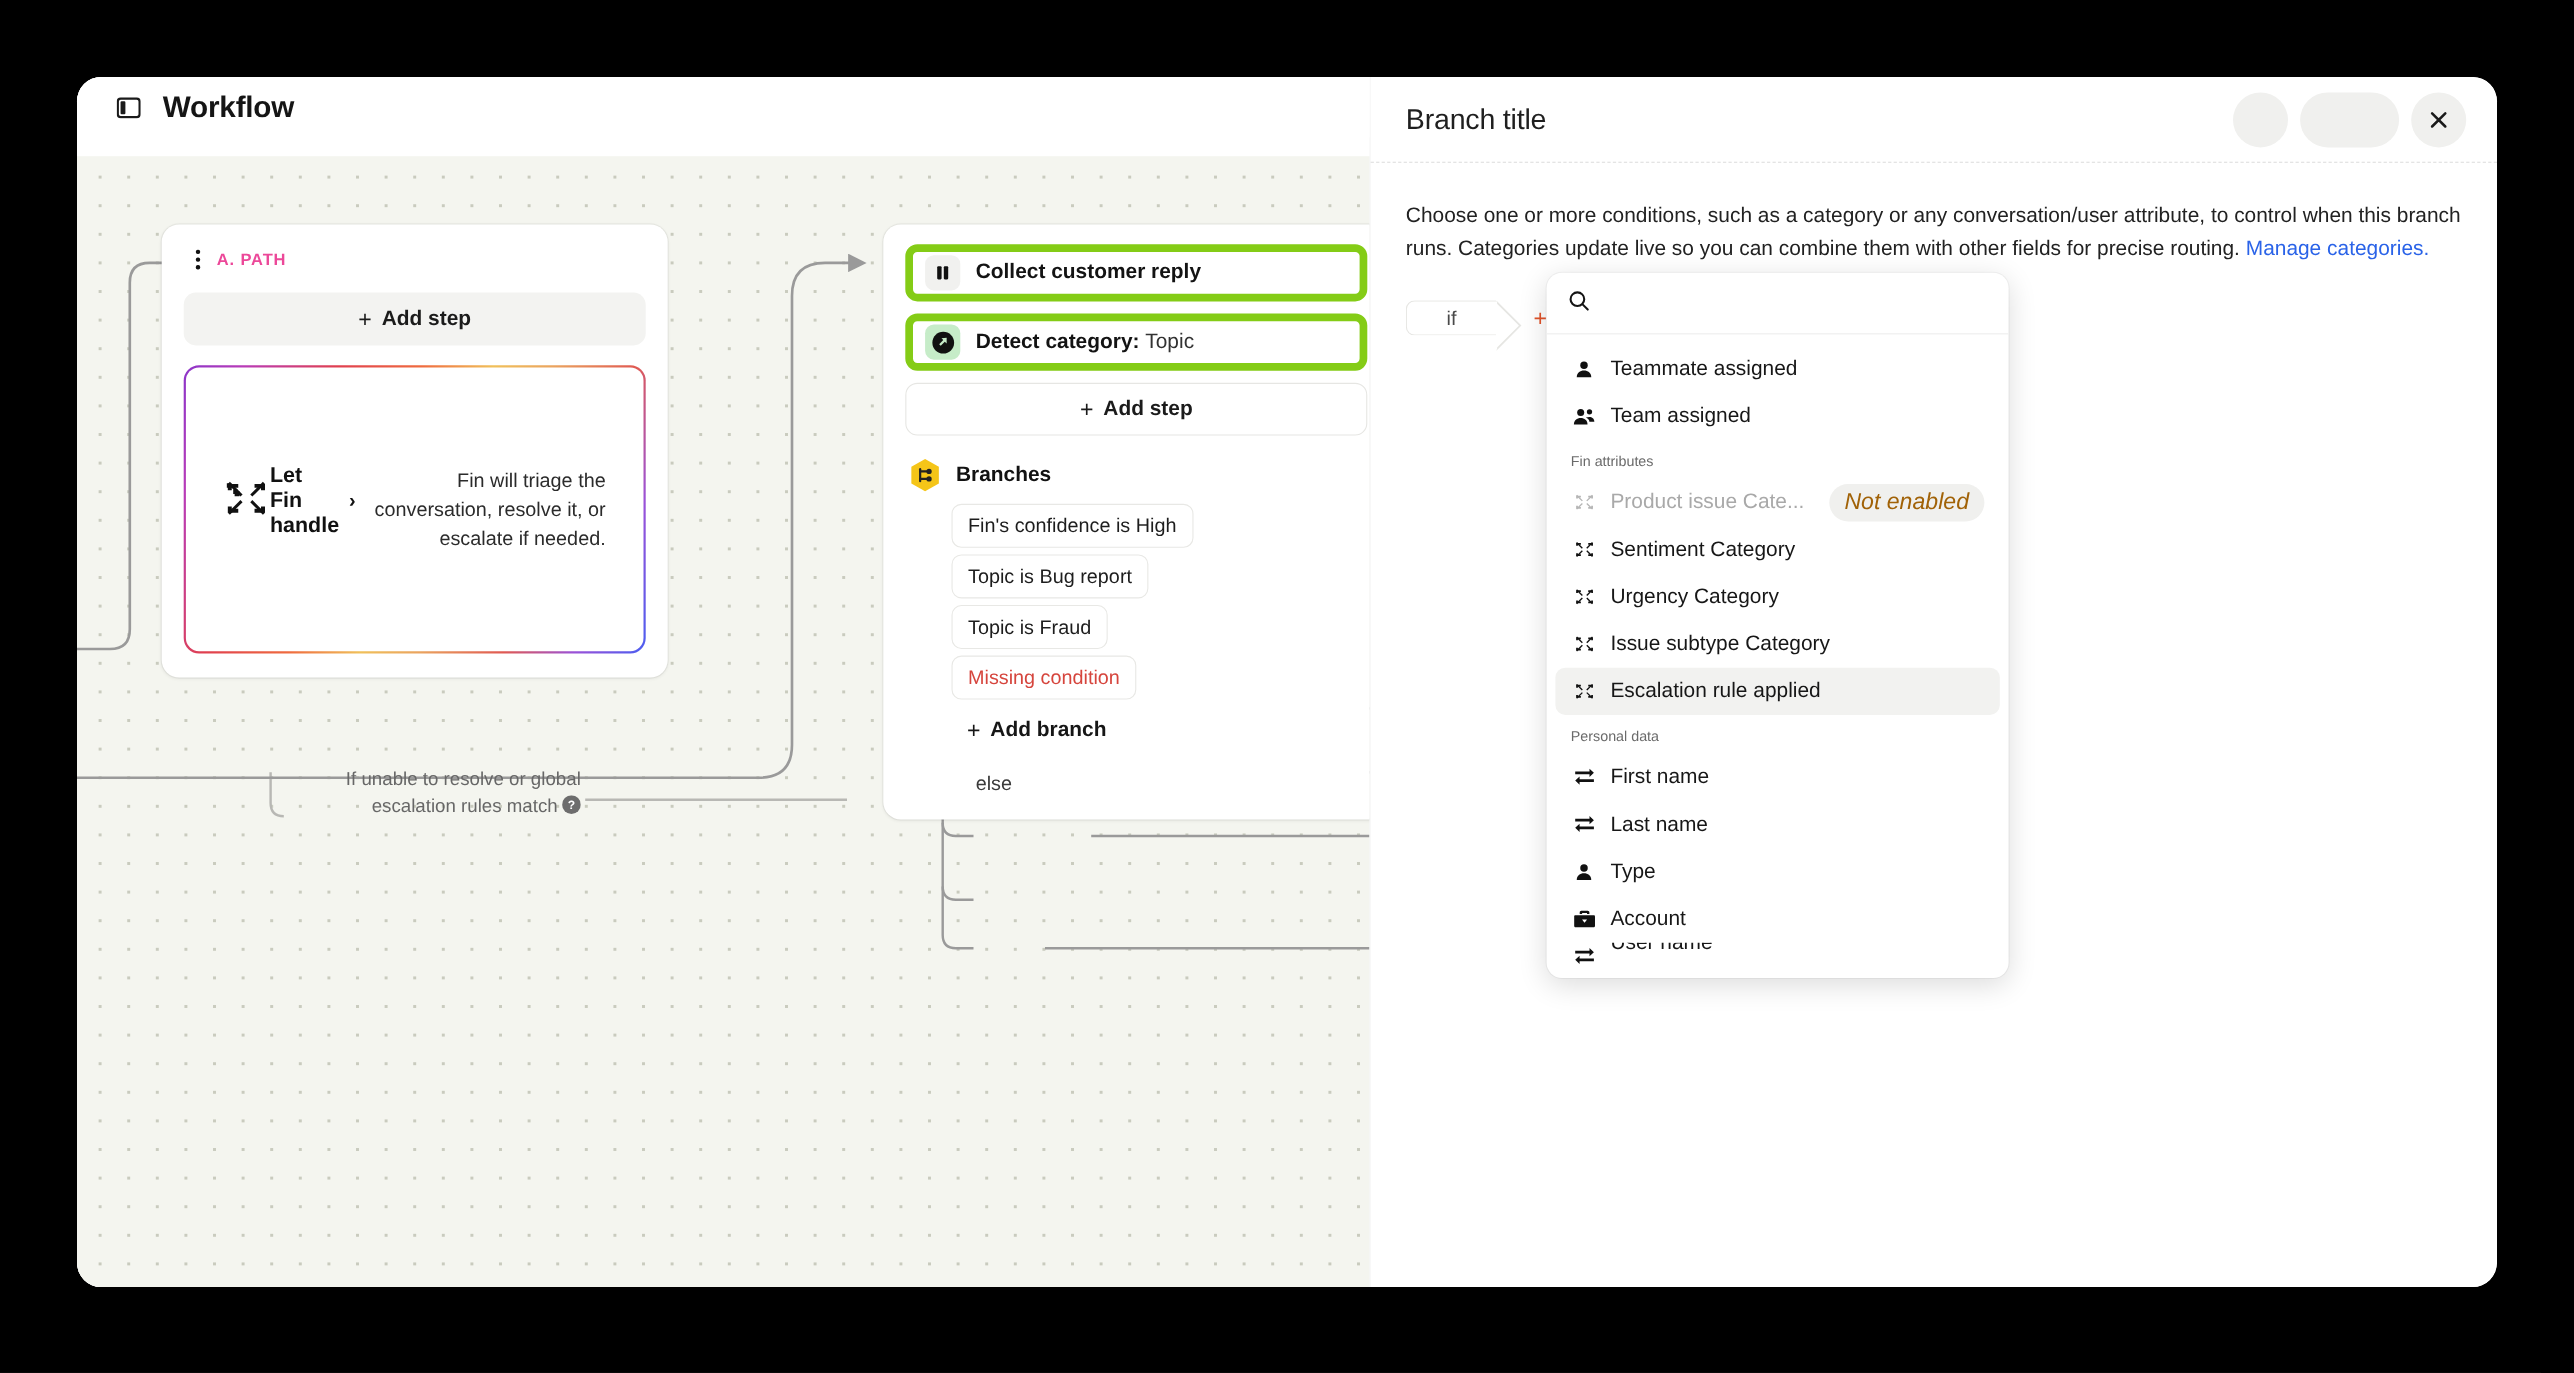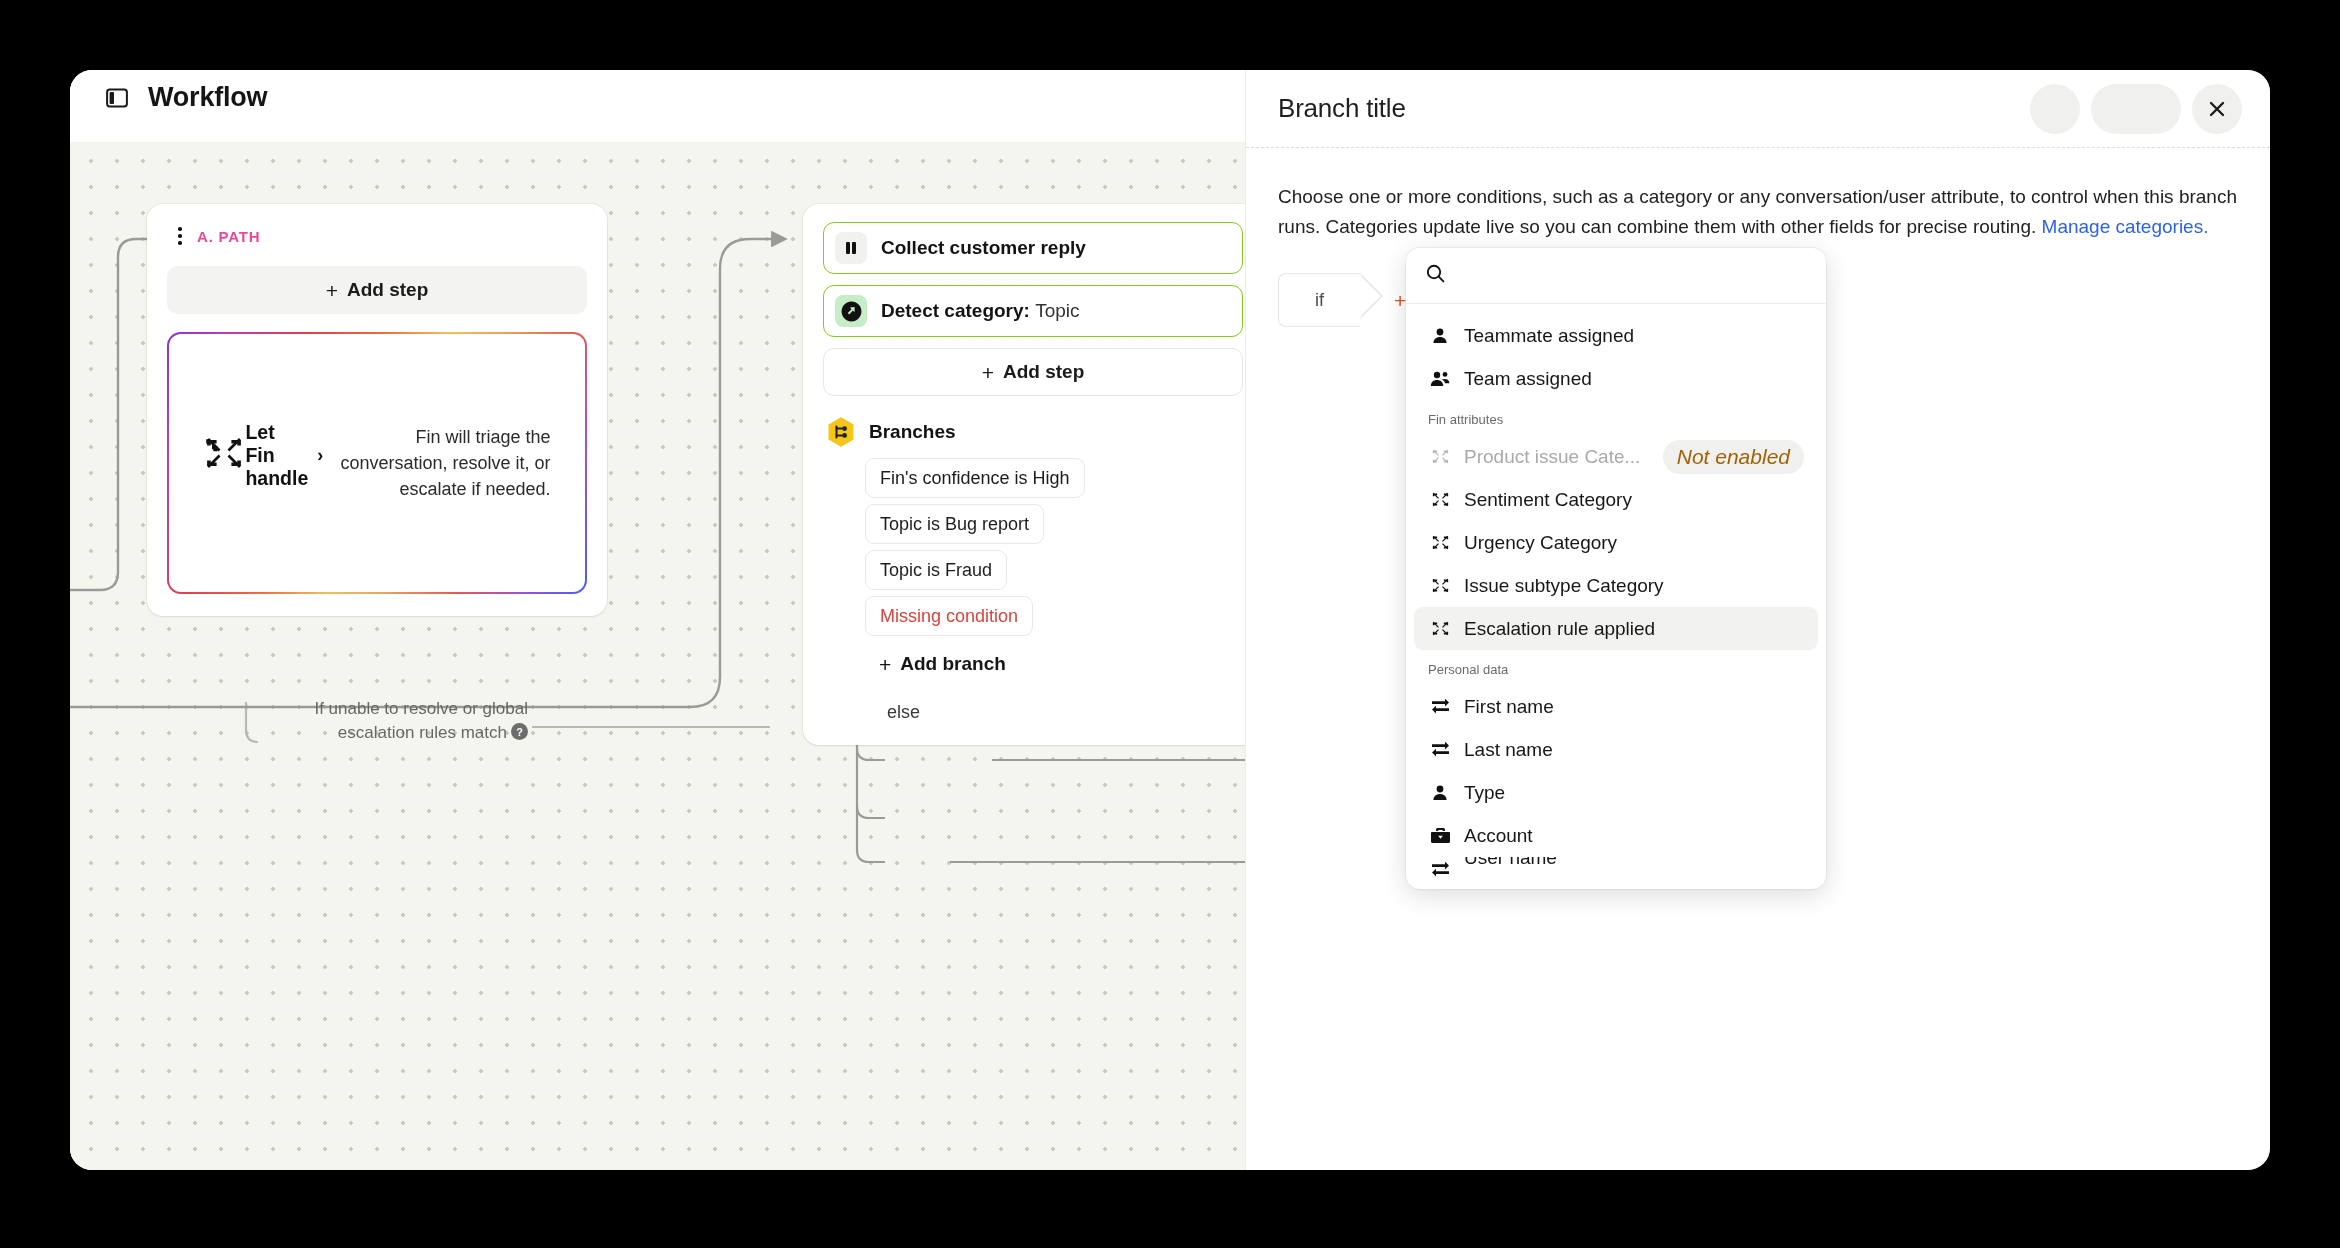--- a/index.html
+++ b/index.html
@@ -163,21 +163,21 @@
   #escalation-note .help-icon {
     display: inline-block;
     vertical-align: -2px;
     margin-left: 4px;
   }
 
   
   .step-row {
     display: flex; align-items: center;
     height: 52px;
-    border: 1px solid #84cc16;
+    border: 7px solid #84cc16;
     border-radius: 11px;
     background: #fff;
     padding-left: 11px;
     margin-bottom: 11px;
     cursor: pointer;
   }
   .step-icon {
     width: 32px; height: 32px;
     border-radius: 8px;
     display: flex; align-items: center; justify-content: center;
@@ -271,21 +271,21 @@
   }
   #manage-categories-link { color: #2a63e8; text-decoration: none; cursor: pointer; }
 
   #filter-row {
     display: flex; align-items: center;
     margin-top: 32px;
     gap: 4px;
   }
   #if-chip {
     position: relative;
-    width: 82px; height: 54px;
+    width: 82px; height: 32px;
     display: flex; align-items: center; justify-content: center;
     font-size: 18px; color: #4a4a4a;
     background: #fff;
     border: 1px solid #e6e6e3;
     border-right: none;
     border-radius: 8px 0 0 8px;
     cursor: pointer;
   }
   #if-chip .arrow-tip {
     position: absolute; left: 81px; top: -1px;

